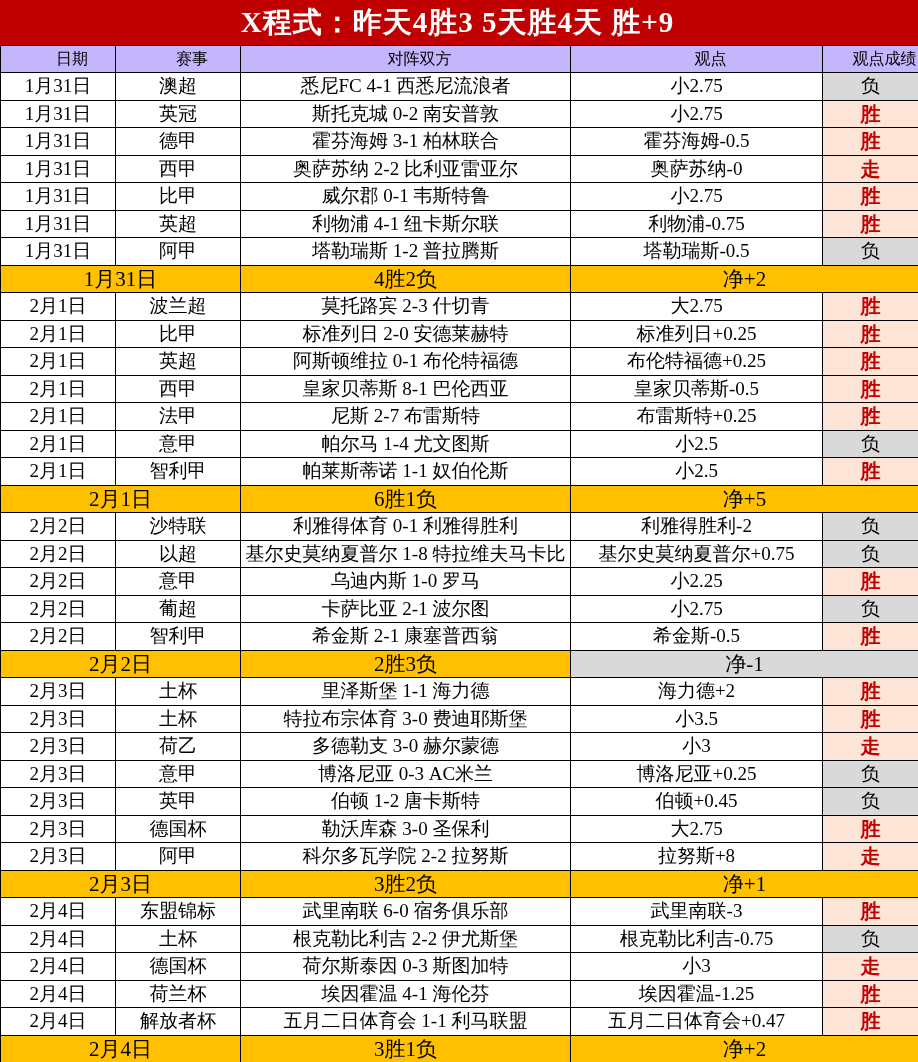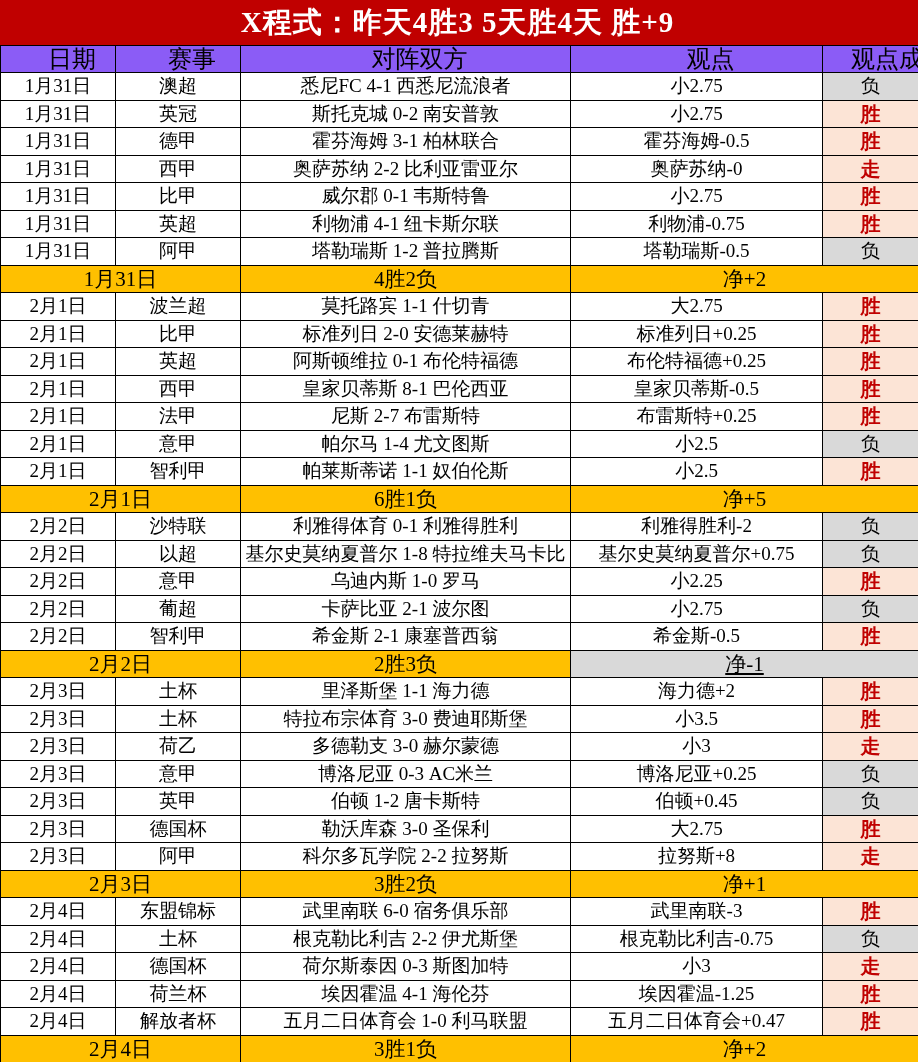--- a/index.html
+++ b/index.html
@@ -15,25 +15,25 @@
   col.c-league { width:125px; }
   col.c-match  { width:330px; }
   col.c-view   { width:252px; }
   col.c-result { width:96px;  }
   th, td {
     border:1px solid #000; padding:0; margin:0;
     text-align:center; vertical-align:middle;
     overflow:hidden; white-space:nowrap;
     font-size:19px; font-weight:normal; height:26.5px; line-height:26.5px;
   }
-  thead th { background:#8b5cf6; height:26px; line-height:26px; font-size:24px;padding-left:28px; }
+  thead th { background:#c4b5fd; height:26px; line-height:26px; font-size:16px;padding-left:28px; }
   td.win  { background:#fce4d6; color:#c00000; font-weight:bold; font-size:20px; }
   td.loss { background:#d9d9d9; color:#000000; }
   td.gold { background:#ffc000; font-size:21px; }
-  td.net-neg { background:#d9d9d9; font-size:21px;text-decoration:underline; }
+  td.net-neg { background:#d9d9d9; font-size:21px; }
 </style>
 </head>
 <body>
 
 <div class="page">
   <div class="title-bar">X程式：昨天4胜3 5天胜4天 胜+9</div>
   <table>
     <colgroup>
       <col class="c-date">
         <col class="c-league">
@@ -101,21 +101,21 @@
           <td class="loss">负</td>
         </tr>
         <tr>
           <td colspan="2" class="gold">1月31日</td>
           <td class="gold">4胜2负</td>
           <td colspan="2" class="gold">净+2</td>
         </tr>
         <tr>
           <td>2月1日</td>
           <td>波兰超</td>
-          <td>莫托路宾 1-1 什切青</td>
+          <td>莫托路宾 2-3 什切青</td>
           <td>大2.75</td>
           <td class="win">胜</td>
         </tr>
         <tr>
           <td>2月1日</td>
           <td>比甲</td>
           <td>标准列日 2-0 安德莱赫特</td>
           <td>标准列日+0.25</td>
           <td class="win">胜</td>
         </tr>
@@ -277,21 +277,21 @@
         <tr>
           <td>2月4日</td>
           <td>荷兰杯</td>
           <td>埃因霍温 4-1 海伦芬</td>
           <td>埃因霍温-1.25</td>
           <td class="win">胜</td>
         </tr>
         <tr>
           <td>2月4日</td>
           <td>解放者杯</td>
-          <td>五月二日体育会 1-0 利马联盟</td>
+          <td>五月二日体育会 1-1 利马联盟</td>
           <td>五月二日体育会+0.47</td>
           <td class="win">胜</td>
         </tr>
         <tr>
           <td colspan="2" class="gold">2月4日</td>
           <td class="gold">3胜1负</td>
           <td colspan="2" class="gold">净+2</td>
         </tr>
       </tbody>
   </table>

